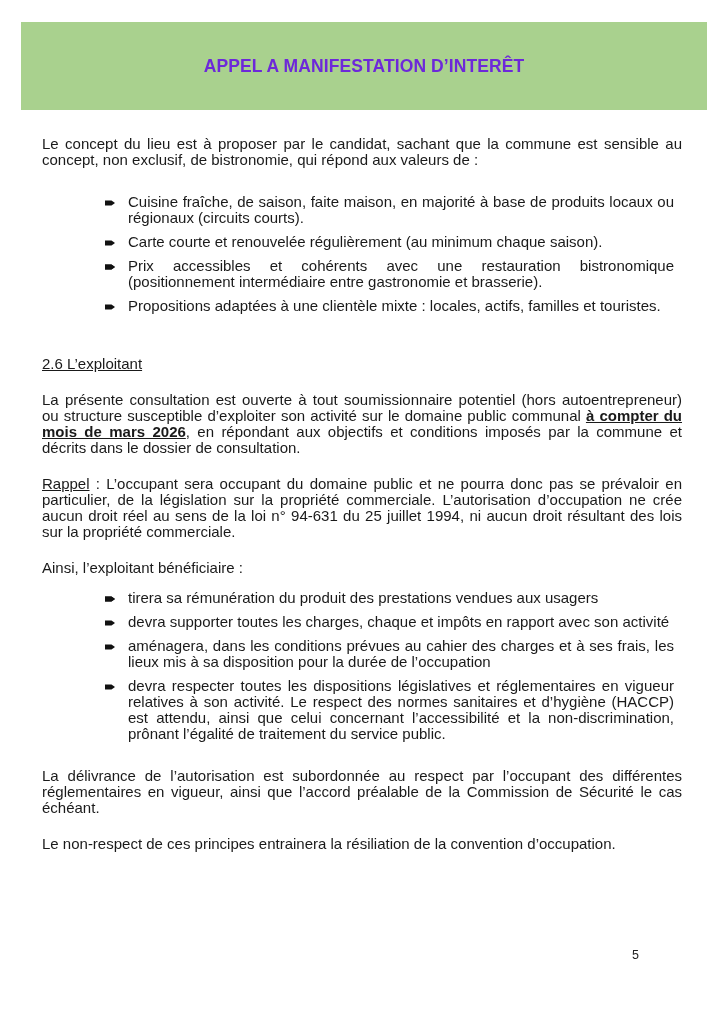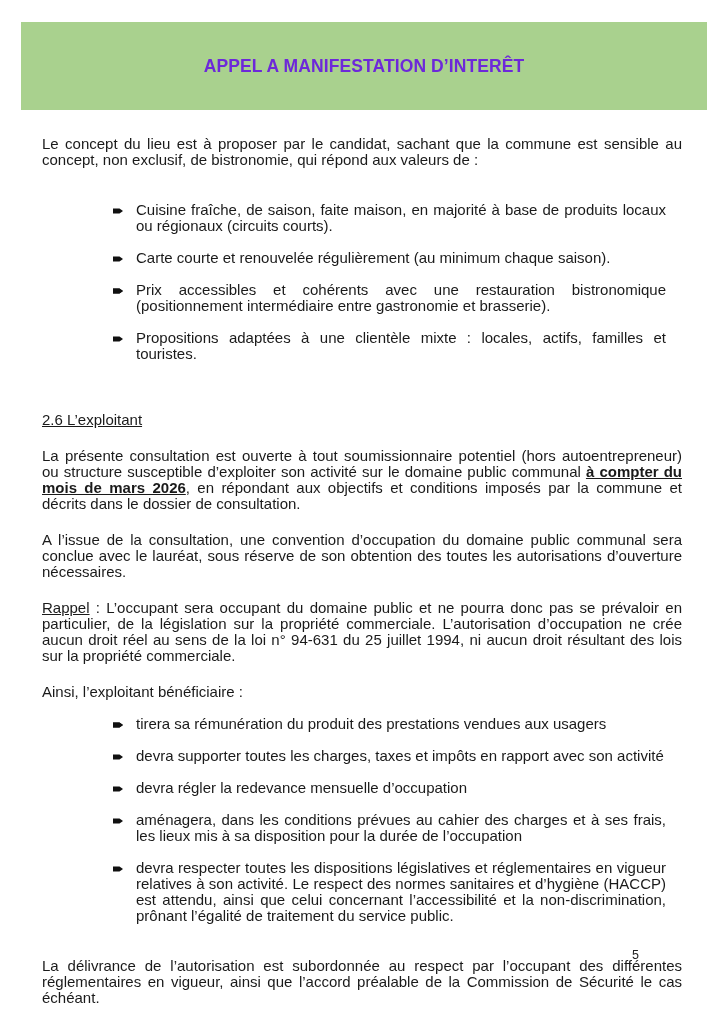--- a/index.html
+++ b/index.html
@@ -17,21 +17,21 @@
     font-family: "Liberation Sans", sans-serif;
   }
   .content {
     position: absolute; left: 42px; top: 136px; width: 640px;
     font-size: 15px; line-height: 16px;
   }
   p { margin: 0; }
   .justify { text-align: justify; }
   .para { margin-bottom: 20px; }
   ul.bullets { list-style: none; margin: 0 0 0 0; padding: 0 0 0 55px; }
-  ul.bullets li { position: relative; padding-left: 23px; margin: 16px; }
+  ul.bullets li { position: relative; padding-left: 23px; margin: 8px; }
   ul.bullets li .bullet {
     position: absolute; left: 0; top: 6px; width: 10px; height: 6px;
   }
   .u { text-decoration: underline; }
   .bu { font-weight: bold; text-decoration: underline; }
   .page-number {
     position: absolute; left: 632px; top: 948px; font-size: 12.5px; color: #222;
   }
   .spacer-20 { height: 20px; }
   .inner-list { width: 585px; }
@@ -81,21 +81,20 @@
   </ul>
 
   <div style="height:34px;"></div>
 
   <p class="u para" style="">2.6 L’exploitant</p>
 
   <p class="justify para">
     <span>La présente consultation est ouverte à tout soumissionnaire potentiel (hors autoentrepreneur) ou structure susceptible d’exploiter son activité sur le domaine public communal </span><span class="bu">à compter du mois de mars 2026</span><span>, en répondant aux objectifs et conditions imposés par la commune et décrits dans le dossier de consultation.</span>
   </p>
 
-  <p class="justify para">A l’issue de la consultation, une convention d’occupation du domaine public communal sera conclue avec le lauréat, sous réserve de son obtention des toutes les autorisations d’ouverture nécessaires.</p>
 
   <p class="justify para">
     <span class="u">Rappel</span><span> : L’occupant sera occupant du domaine public et ne pourra donc pas se prévaloir en particulier, de la législation sur la propriété commerciale. L’autorisation d’occupation ne crée aucun droit réel au sens de la loi n° 94-631 du 25 juillet 1994, ni aucun droit résultant des lois sur la propriété commerciale.</span>
   </p>
 
   <p class="para" style="margin-bottom:14px;">Ainsi, l’exploitant bénéficiaire :</p>
 
   <ul class="bullets inner-list">
     <li class="justify">
       <svg class="bullet" viewBox="0 0 10 6">
@@ -105,27 +104,21 @@
     <li class="justify">
       <svg class="bullet" viewBox="0 0 10 6">
           <path d="M0 0.5 H6.5 L10 3 L6.5 5.5 H0 Z" fill="#111"></path>
         </svg>
       <span>tirera sa rémunération du produit des prestations vendues aux usagers</span>
     </li>
     <li class="justify">
       <svg class="bullet" viewBox="0 0 10 6">
           <path d="M0 0.5 H6.5 L10 3 L6.5 5.5 H0 Z" fill="#111"></path>
         </svg>
-      <span>devra supporter toutes les charges, taxes et impôts en rapport avec son activité</span>
-    </li>
-    <li class="justify">
-      <svg class="bullet" viewBox="0 0 10 6">
-          <path d="M0 0.5 H6.5 L10 3 L6.5 5.5 H0 Z" fill="#111"></path>
-        </svg>
-      <span>devra régler la redevance mensuelle d’occupation</span>
+      <span>devra supporter toutes les charges, chaque et impôts en rapport avec son activité</span>
     </li>
     <li class="justify">
       <svg class="bullet" viewBox="0 0 10 6">
           <path d="M0 0.5 H6.5 L10 3 L6.5 5.5 H0 Z" fill="#111"></path>
         </svg>
       <span>aménagera, dans les conditions prévues au cahier des charges et à ses frais, les lieux mis à sa disposition pour la durée de l’occupation</span>
     </li>
     <li class="justify">
       <svg class="bullet" viewBox="0 0 10 6">
           <path d="M0 0.5 H6.5 L10 3 L6.5 5.5 H0 Z" fill="#111"></path>

